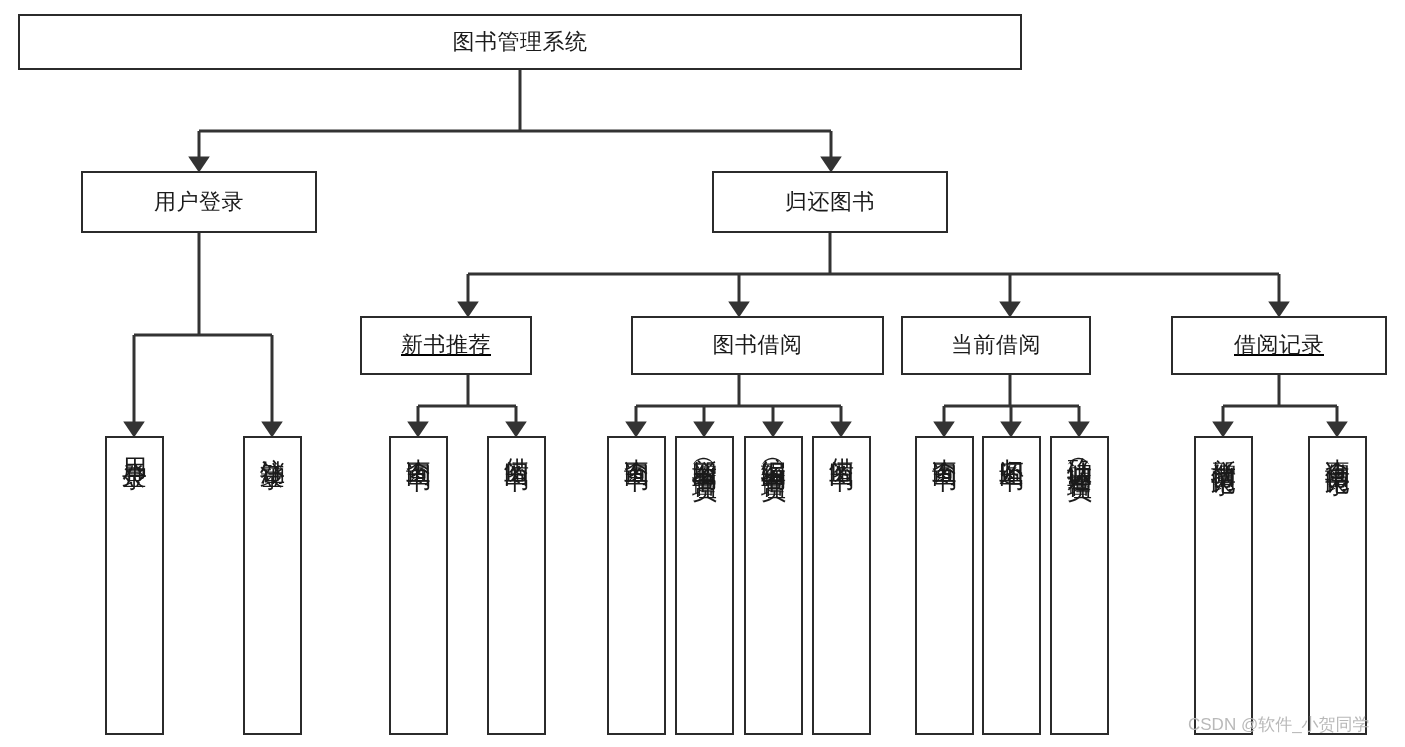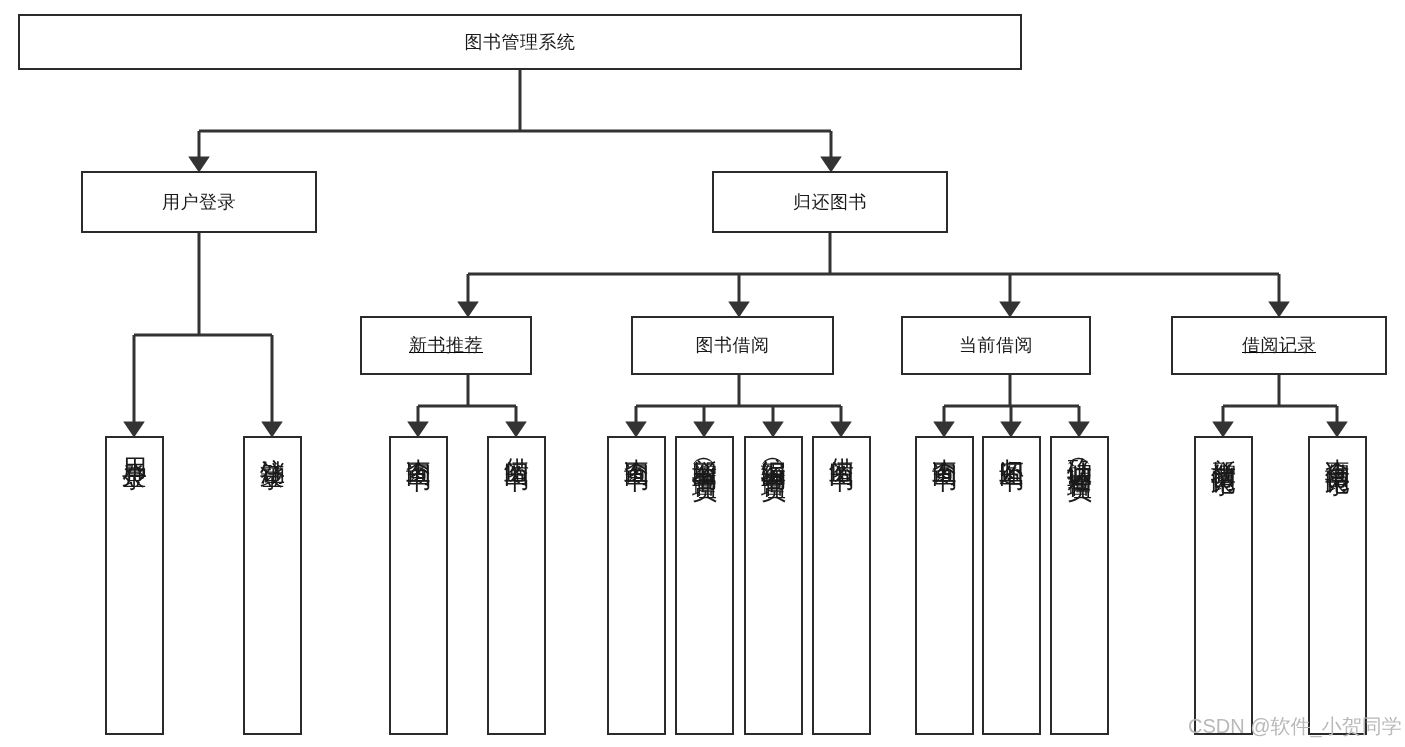--- a/index.html
+++ b/index.html
@@ -36,39 +36,39 @@
     justify-content: center;
     overflow: hidden;
   }
   .node-label {
     color: #1a1a1a;
     line-height: 1.12;
     text-align: center;
     white-space: nowrap;
   }
   .node-horizontal .node-label {
-    font-size: 18px;
+    font-size: 22px;
     letter-spacing: 0.5px;
   }
   .node-vertical {
     align-items: flex-start;
     padding-top: 0;
   }
   .node-vertical .node-label {
     writing-mode: vertical-rl;
     text-orientation: upright;
     font-size: 25px;
     letter-spacing: 3px;
     line-height: 1;
   }
   #watermark {
     position: absolute;
     left: 1188px;
     top: 713px;
-    font-size: 20px;
+    font-size: 17px;
     color: #b9b9b9;
     white-space: nowrap;
     pointer-events: none;
     font-family: "Liberation Sans", "DejaVu Sans", sans-serif;
   }
 </style>
 </head>
 <body>
 
 <div id="diagram-root">
@@ -146,21 +146,21 @@
   <div class="node-box node-horizontal" style="left:81px; top:171px; width:236px; height:62px;">
     <span class="node-label">用户登录</span>
   </div>
   <div class="node-box node-horizontal" style="left:712px; top:171px; width:236px; height:62px;">
     <span class="node-label">归还图书</span>
   </div>
 
   <div class="node-box node-horizontal" style="left:360px; top:316px; width:172px; height:59px;text-decoration:underline;">
     <span class="node-label">新书推荐</span>
   </div>
-  <div class="node-box node-horizontal" style="left:631px; top:316px; width:203px; height:59px;">
+  <div class="node-box node-horizontal" style="left:631px; top:316px; width:253px; height:59px;">
     <span class="node-label">图书借阅</span>
   </div>
   <div class="node-box node-horizontal" style="left:901px; top:316px; width:190px; height:59px;">
     <span class="node-label">当前借阅</span>
   </div>
   <div class="node-box node-horizontal" style="left:1171px; top:316px; width:216px; height:59px;text-decoration:underline;">
     <span class="node-label">借阅记录</span>
   </div>
 
   <div class="node-box node-vertical" style="left:105px; top:436px; width:59px; height:299px;">

